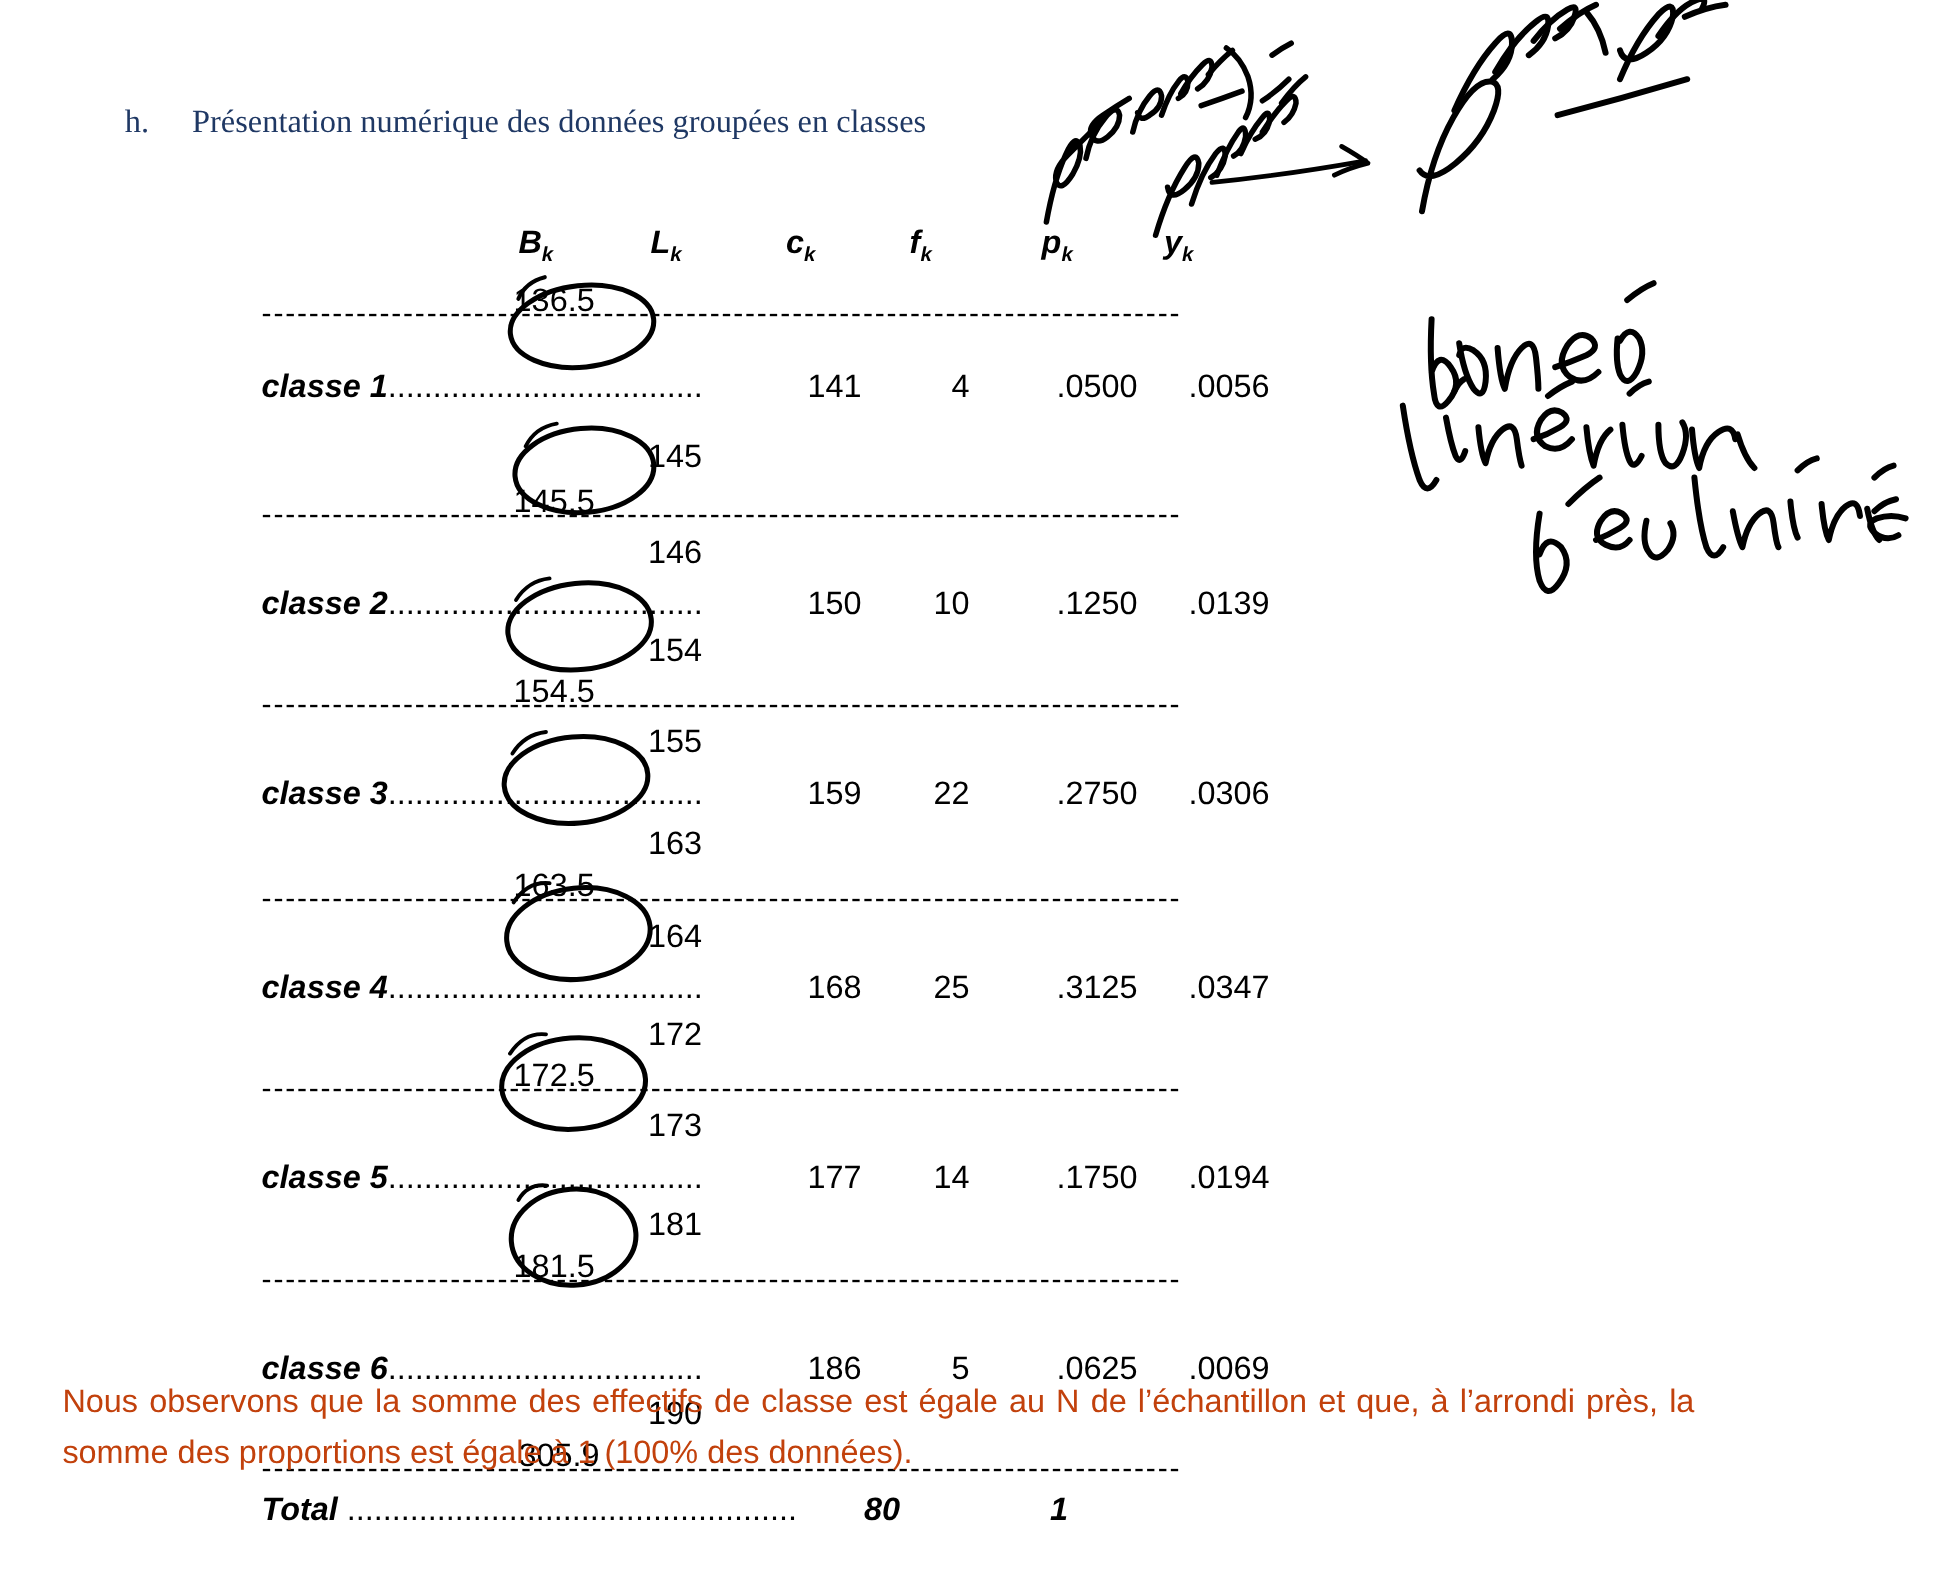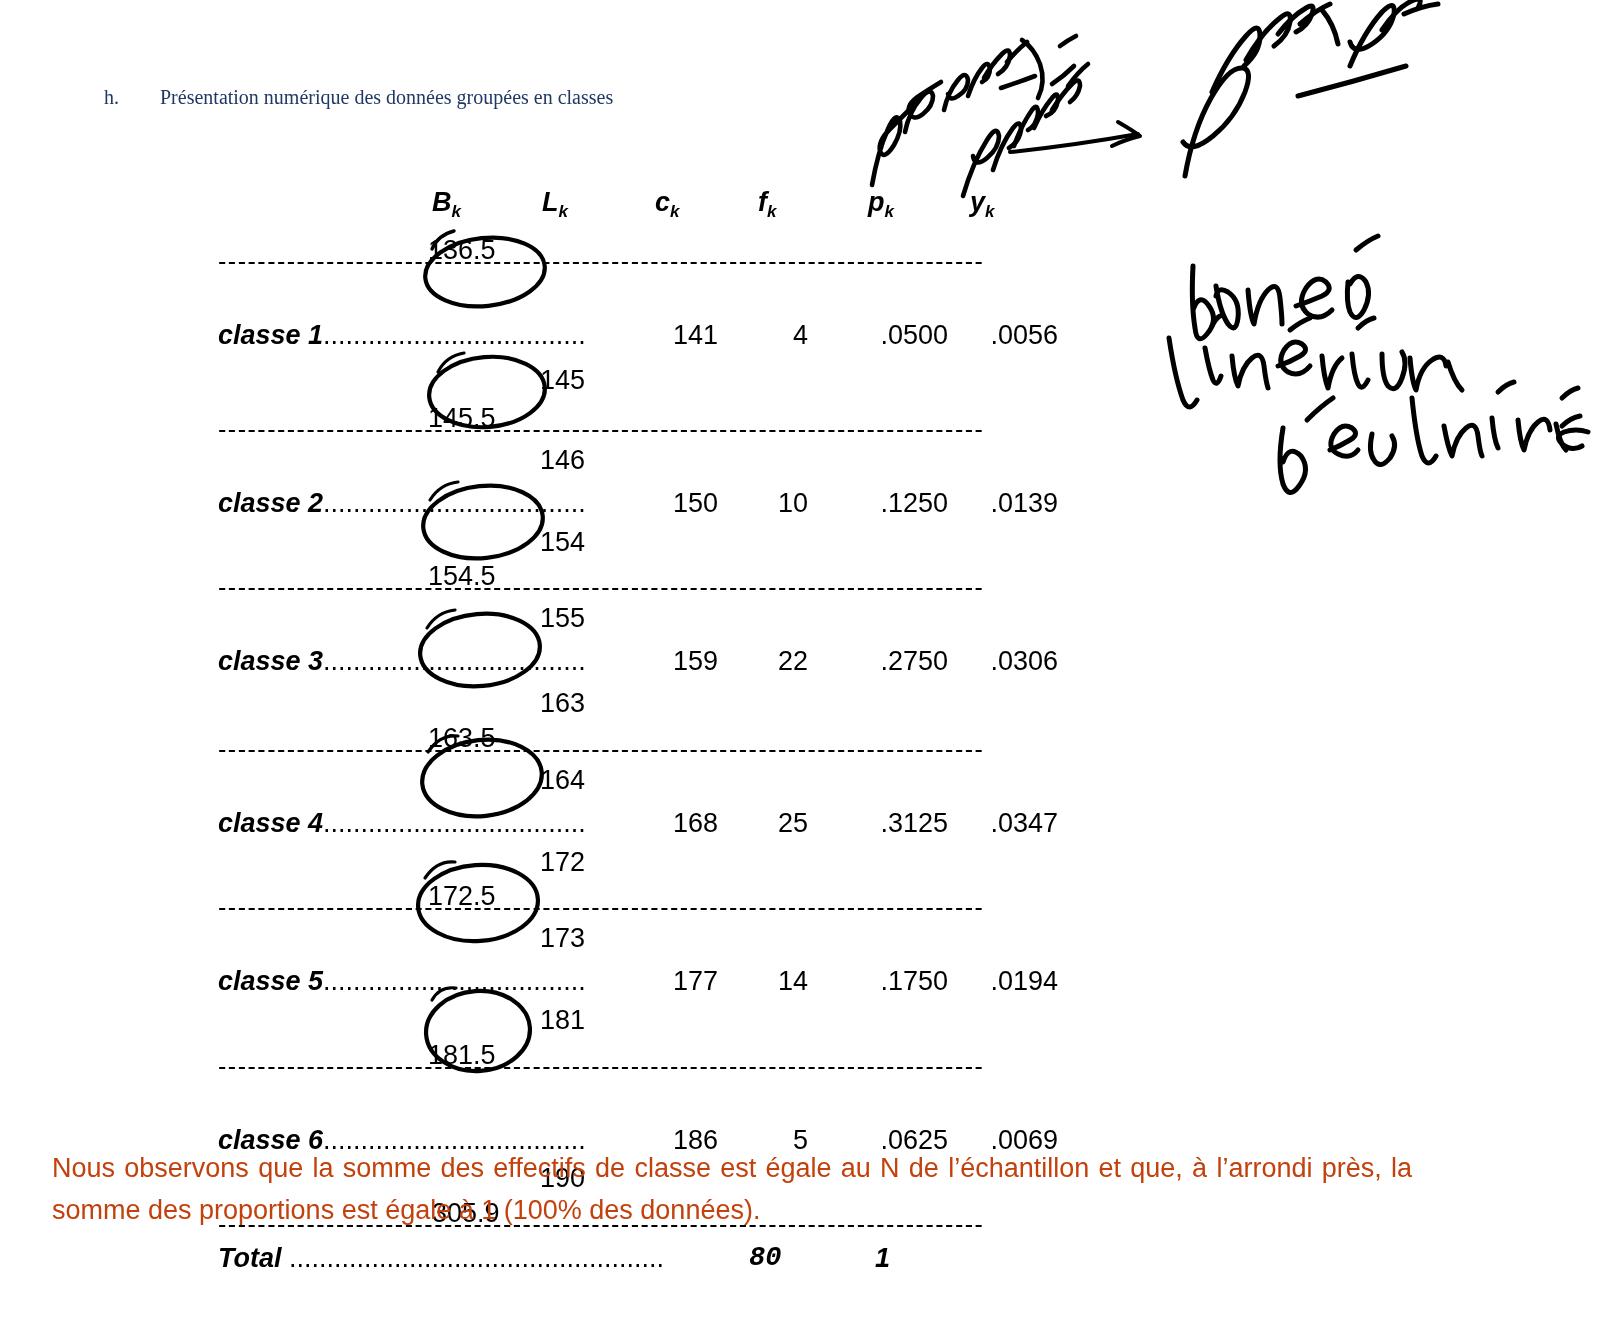--- a/index.html
+++ b/index.html
@@ -15,21 +15,21 @@
     color: #000000;
     overflow: hidden;
   }
 
   
   .heading {
     position: absolute;
     left: 104px;
     top: 86px;
     font-family: "Liberation Serif", serif;
-    font-size: 20px;
+    font-size: 27px;
     color: #1f3864;
     white-space: nowrap;
   }
   .heading .marker {
     display: inline-block;
     width: 56px;
   }
 
   
   .table-area {
@@ -118,22 +118,21 @@
     font-style: italic;
     font-family: "Liberation Sans", sans-serif;
     white-space: nowrap;
   }
   .total-n {
     position: absolute;
     left: 510px;
     font-size: 27px;
     font-weight: bold;
     font-style: italic;
-    font-family: Liberation Mono, monospace;
-    margin-left: 29px;
+    font-family: Liberation Sans, sans-serif;
   }
   .total-p {
     position: absolute;
     left: 665px;
     font-size: 27px;
     font-weight: bold;
     font-style: italic;
     font-family: "Liberation Sans", sans-serif;
   }
 
@@ -175,21 +174,21 @@
   <div class="col-head" style="left:548px;"><span>f</span><sub>k</sub></div>
   <div class="col-head" style="left:658px;"><span>p</span><sub>k</sub></div>
   <div class="col-head" style="left:760px;"><span>y</span><sub>k</sub></div>
 
   <div class="row" style="top:72px;">
     <div class="dashline">------------------------------------------------------------------------------</div>
     <div class="bk-val" style="top:-12px;">136.5</div>
   </div>
 
 
-  <div class="row" style="top:145px;">
+  <div class="row" style="top:132px;">
     <div class="class-label"><span>classe 1</span><span class="dots">...................................</span></div>
     <div class="ck-val">141</div>
     <div class="fk-val">4</div>
     <div class="pk-val">.0500</div>
     <div class="yk-val">.0056</div>
   </div>
 
   <div class="row" style="top:190px;">
     <div class="lk-val">145</div>
   </div>

